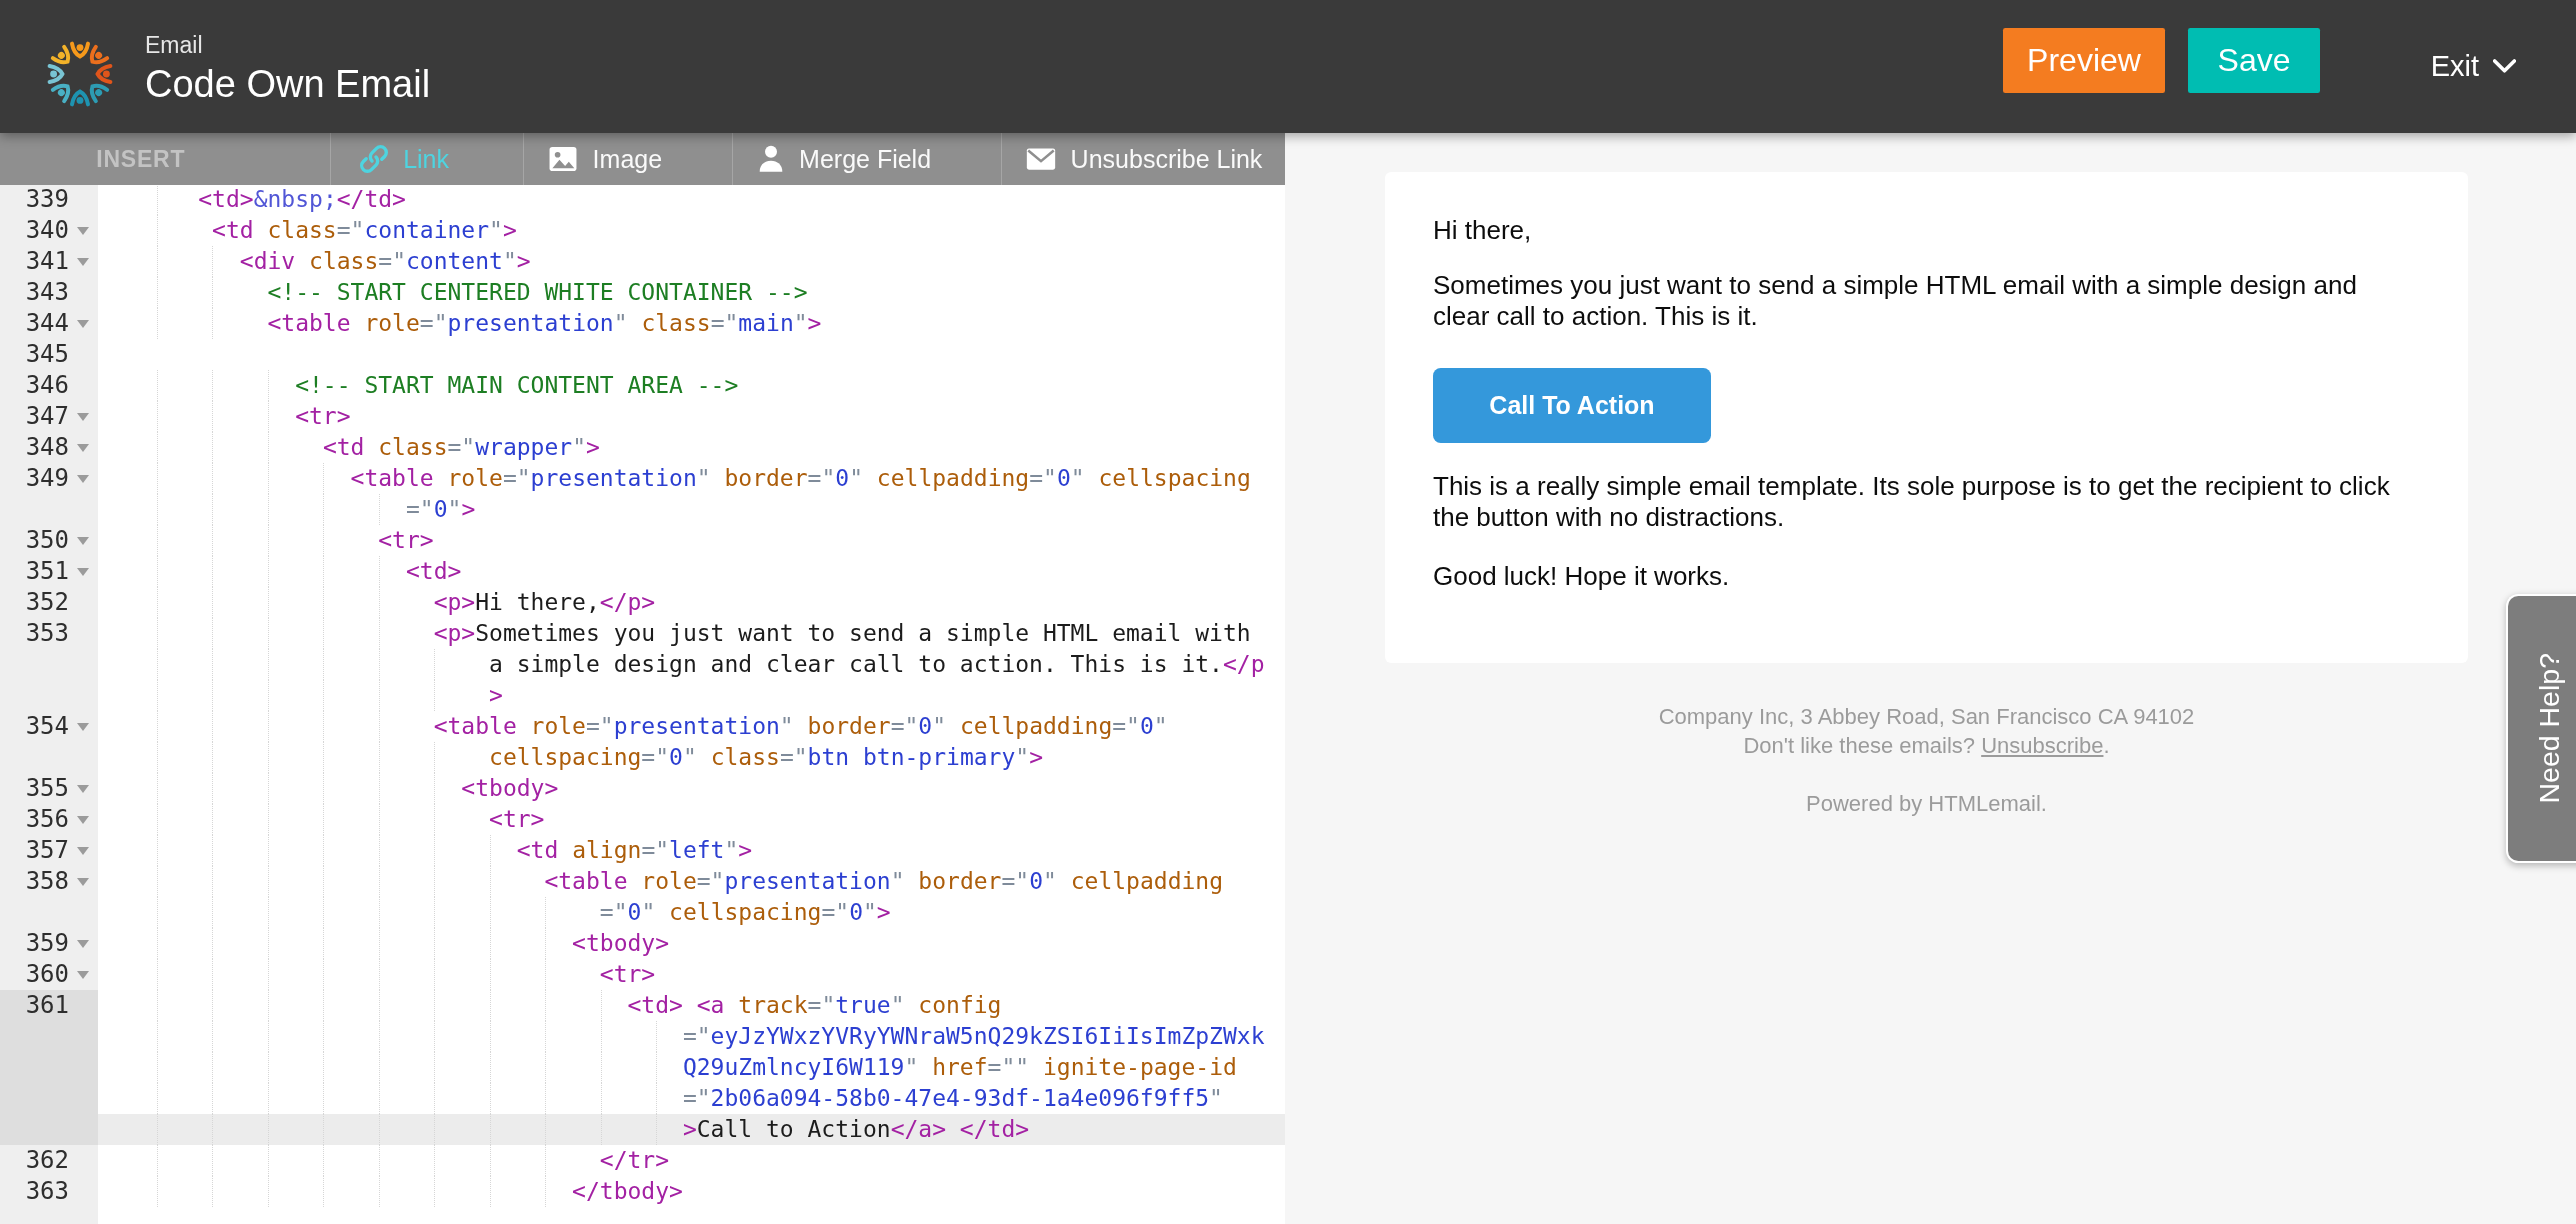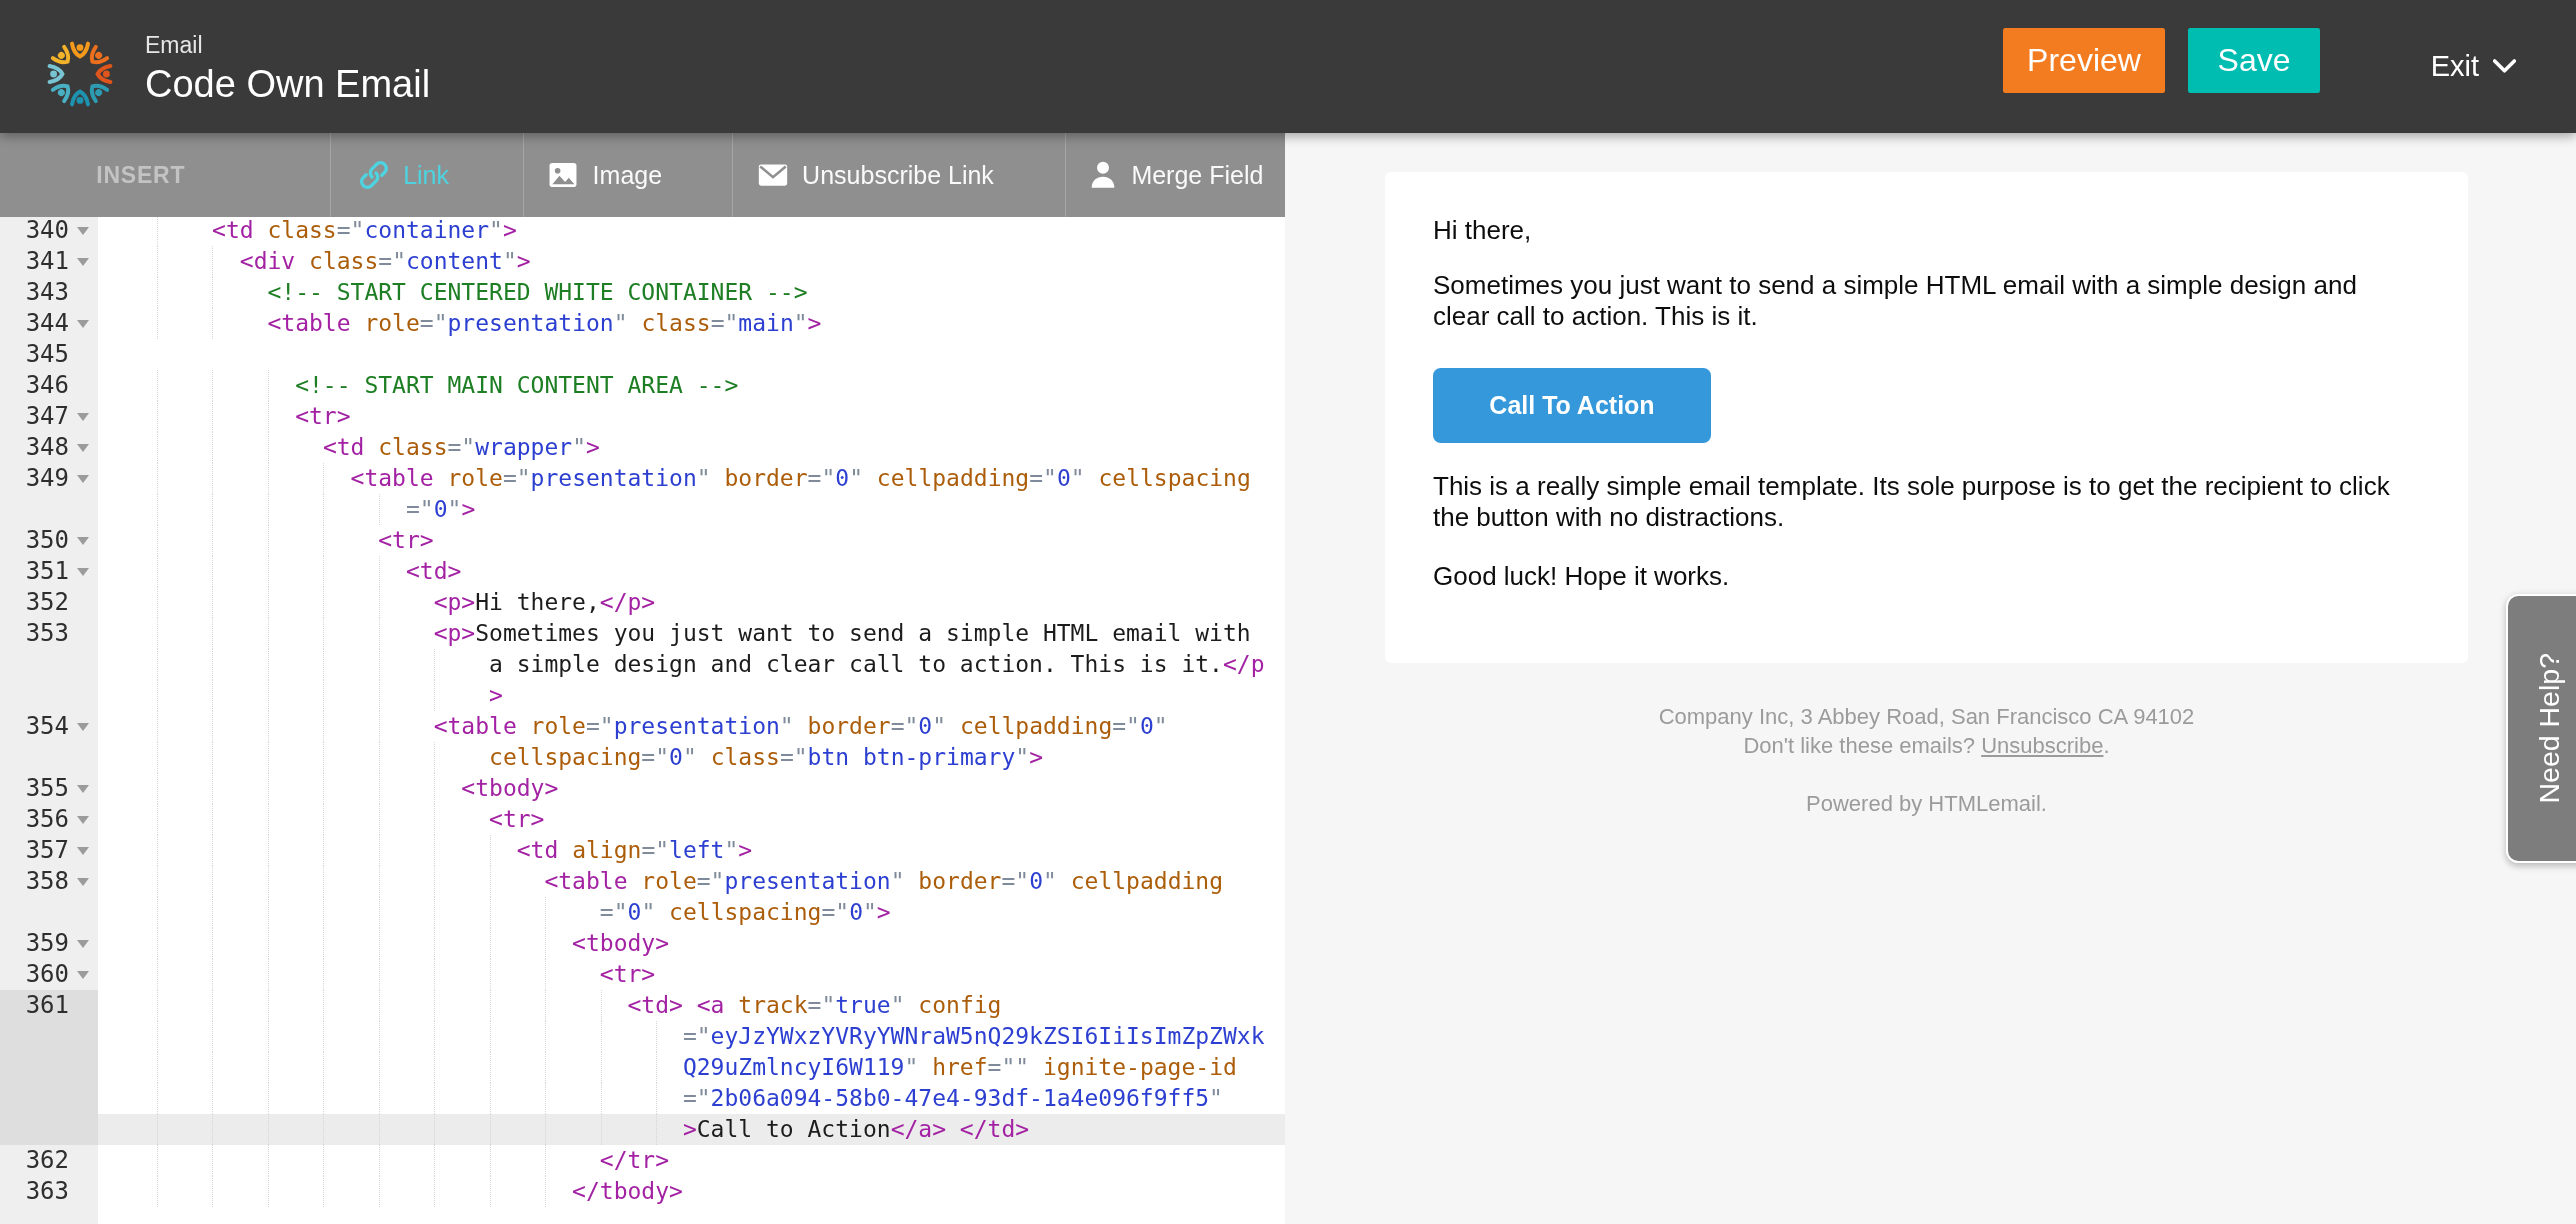--- a/index.html
+++ b/index.html
@@ -15,21 +15,21 @@
   .page-title { font-size:38px; color:#ffffff; line-height:48px; font-weight:400; }
   .hdr-btn { position:absolute; top:28px; height:65px; border:none; color:#fff;
              font-size:32px; font-family:"Liberation Sans",sans-serif; border-radius:2.3px;
              display:flex; align-items:center; justify-content:center; cursor:pointer; }
   .btn-preview { left:2003px; width:162px; background:#f47c20; }
   .btn-save    { left:2188px; width:132px; background:#00bdb2; }
   .exit { position:absolute; right:60px; top:0; height:133px; display:flex;
           align-items:center; gap:14px; color:#fff; font-size:29px; cursor:pointer; }
 
   
-  .toolbar { position:absolute; left:0; top:133px; width:1285px; height:84px;
+  .toolbar { position:absolute; left:0; top:133px; width:1285px; height:52px;
              background:#8f8f8f; z-index:10; display:flex; }
   .tb-sec { height:100%; display:flex; align-items:center; justify-content:center;
             gap:12.3px; color:#fafafa; font-size:25px; }
   .tb-sec + .tb-sec { border-left:1.5px solid #a6a6a6;margin-left:48px; }
   .tb-insert { width:331px; color:#c3c3c3; font-weight:bold; font-size:23px;
                letter-spacing:0.8px; }
   .tb-link  { width:171px; color:#4ed4e0; }
   .tb-image { width:189px; }
   .tb-merge { width:259px; }
   .tb-unsub { width:334px; }
@@ -291,33 +291,33 @@
     <span>Link</span>
   </div>
   <div class="tb-sec tb-image">
     <svg width="34" height="34" viewBox="0 0 24 24">
       <rect x="2.5" y="3.5" width="19" height="17" rx="2" fill="#ffffff"></rect>
       <circle cx="8.2" cy="9" r="2" fill="#8f8f8f"></circle>
       <path d="M4.5 18.5l5-6 4 4.5 2.6-3 3.9 4.5z" fill="#8f8f8f"></path>
     </svg>
     <span>Image</span>
   </div>
+  <div class="tb-sec tb-merge">
+    <svg width="32" height="32" viewBox="0 0 24 24">
+      <circle cx="12" cy="6.5" r="4.5" fill="#fff"></circle>
+      <path d="M3.5 21.5c0-5.2 3.8-8.2 8.5-8.2s8.5 3 8.5 8.2z" fill="#fff"></path>
+    </svg>
+    <span>Merge Field</span>
+  </div>
   <div class="tb-sec tb-unsub">
     <svg width="34" height="34" viewBox="0 0 24 24">
       <rect x="2" y="4.5" width="20" height="15" rx="1.5" fill="#fff"></rect>
       <polyline points="3,6 12,13.5 21,6" fill="none" stroke="#8f8f8f" stroke-width="1.8"></polyline>
     </svg>
     <span>Unsubscribe Link</span>
-  </div>
-  <div class="tb-sec tb-merge">
-    <svg width="32" height="32" viewBox="0 0 24 24">
-      <circle cx="12" cy="6.5" r="4.5" fill="#fff"></circle>
-      <path d="M3.5 21.5c0-5.2 3.8-8.2 8.5-8.2s8.5 3 8.5 8.2z" fill="#fff"></path>
-    </svg>
-    <span>Merge Field</span>
   </div>
 </div>
 
 <div class="preview">
   <div class="card">
     <div class="txt greeting">Hi there,</div>
     <div class="txt para1">Sometimes you just want to send a simple HTML email with a simple design and
 clear call to action. This is it.</div>
     <button class="cta">Call To Action</button>
     <div class="txt para3">Good luck! Hope it works.</div>

